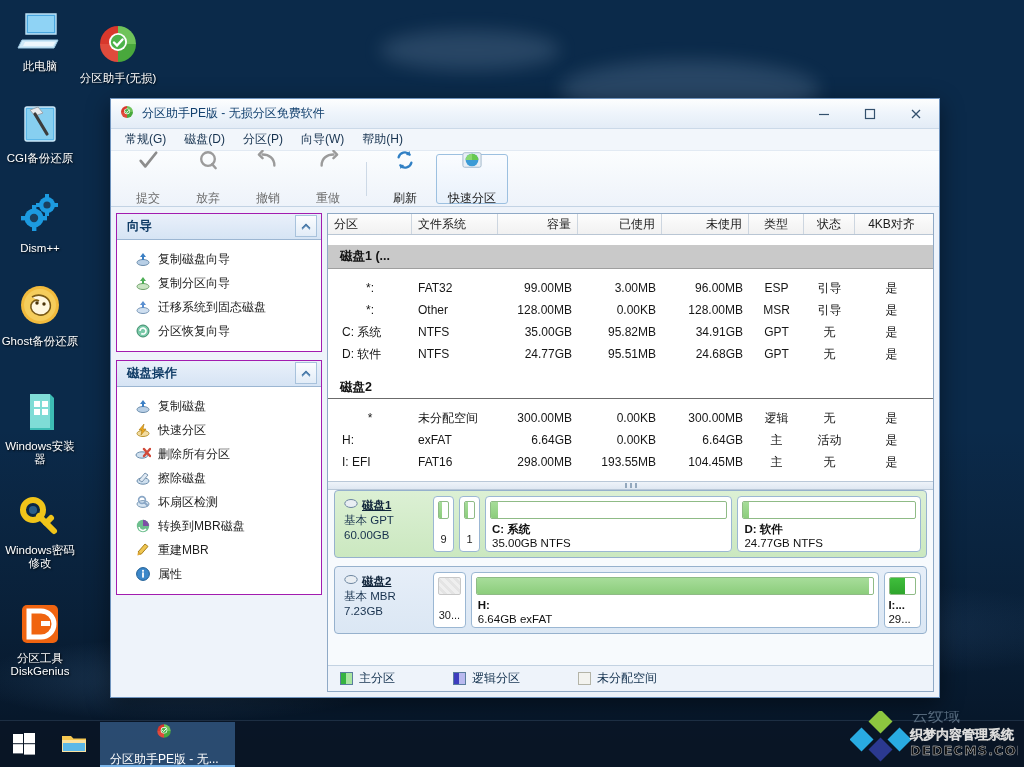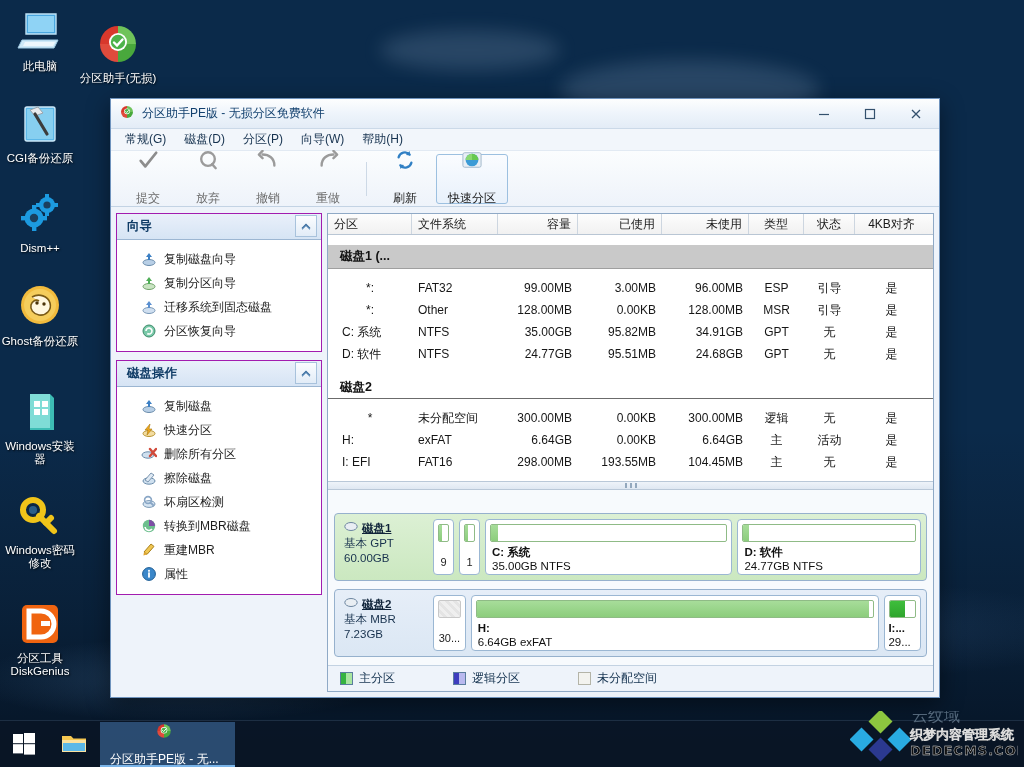--- a/index.html
+++ b/index.html
@@ -87,41 +87,41 @@
   .phead{
     height:26px; background:linear-gradient(180deg,#e9f0fa 0%,#d6e4f4 100%);
     border-bottom:1px solid #9cb6d2; display:flex; align-items:center; padding-left:10px;
     font-weight:bold; font-size:12.5px; color:#103c66; position:relative;
   }
   .pcollapse{
     position:absolute; right:4px; top:1px; width:22px; height:22px;
     border:1px solid #a8c2dc; background:linear-gradient(180deg,#fbfdff,#e2ecf7);
     display:flex; align-items:center; justify-content:center; cursor:pointer; color:#3a6d9e; font-size:11px;
   }
-  .plist{ padding:7px 12px 8px; background:#fff; }
+  .plist{ padding:7px 6px 8px; background:#fff; }
   .pitem{ height:24px; display:flex; align-items:center; gap:7px; padding-left:12px; cursor:pointer; font-size:12px; color:#1d1d1d;}
   .pitem .ic{ width:16px; height:16px; flex:0 0 16px; }
   .pending{ height:32px; background:#fffff0; border-top:1px solid #c6d6e6; }
 
   
   #main{ flex:1; display:flex; flex-direction:column; border:1px solid #8fa9c6; background:#fff; overflow:hidden;}
   #tblhead{ height:21px; background:linear-gradient(180deg,#fdfdfd,#f1f1f1); border-bottom:1px solid #b9c6d4; display:flex; }
   #tblhead .th{ font-size:12px; color:#1b1b1b; display:flex; align-items:center; padding:0 6px; border-right:1px solid #cdd6e0; }
   #tblbody{ flex:0 0 auto; height:246px; overflow:hidden; background:#fff; position:relative;}
   .grouprow{ height:24px; background:#c9c9c9; display:flex; align-items:center; padding-left:12px;
     font-weight:bold; font-size:12.5px; color:#111; border-bottom:1px solid #9f9f9f; }
   .datarow{ height:22px; display:flex; align-items:center; }
   .cell{ font-size:12px; color:#161616; padding:0 6px; display:flex; align-items:center; }
   .spacer{ height:10px; }
 
   #splitter{ height:9px; background:linear-gradient(180deg,#eef3f9,#dfe8f2); border-top:1px solid #b9c8d8; border-bottom:1px solid #b9c8d8;
     display:flex; align-items:center; justify-content:center; gap:3px; cursor:row-resize; }
   #splitter i{ width:2px; height:5px; background:#93a8bd; display:block; }
 
-  #maparea{ flex:1; background:#f7fafd; padding:23px 6px 0 6px; overflow:hidden; }
+  #maparea{ flex:1; background:#f7fafd; padding:0 6px 0 6px; overflow:hidden; }
   .disk{ border:1px solid #96b1cd; border-radius:4px; background:#fdfdfd; display:flex; padding:5px; gap:5px; margin-bottom:8px; height:68px;}
   .disk.primary{ background:linear-gradient(180deg,#dcf0d4,#cbe8c0); }
   .disk.mbr{ background:linear-gradient(180deg,#e6eef8,#dbe7f4); }
   .diskinfo{ width:88px; flex:0 0 88px; padding:2px 0 0 4px; font-size:11.5px; color:#17314d; line-height:15px; }
   .diskinfo .dn{ font-weight:bold; text-decoration:underline; color:#10243a; display:flex; align-items:center; gap:4px;}
   .part{ border:1px solid #9bb7d3; border-radius:4px; background:#fff; display:flex; flex-direction:column; overflow:hidden; position:relative;}
   .part .bar{ height:18px; margin:4px 4px 0 4px; border:1px solid #8fbb86; border-radius:2px; background:#fff; overflow:hidden;}
   .part .bar span{ display:block; height:100%; background:linear-gradient(180deg,#a7dd9a,#8ccd7c); }
   .part .bar.gray{ border:1px solid #c8c8c8; background:repeating-linear-gradient(45deg,#efefef 0 3px,#e4e4e4 3px 6px); }
   .part .txt{ padding:3px 5px 0 6px; font-size:11.5px; color:#111; line-height:14px; }

